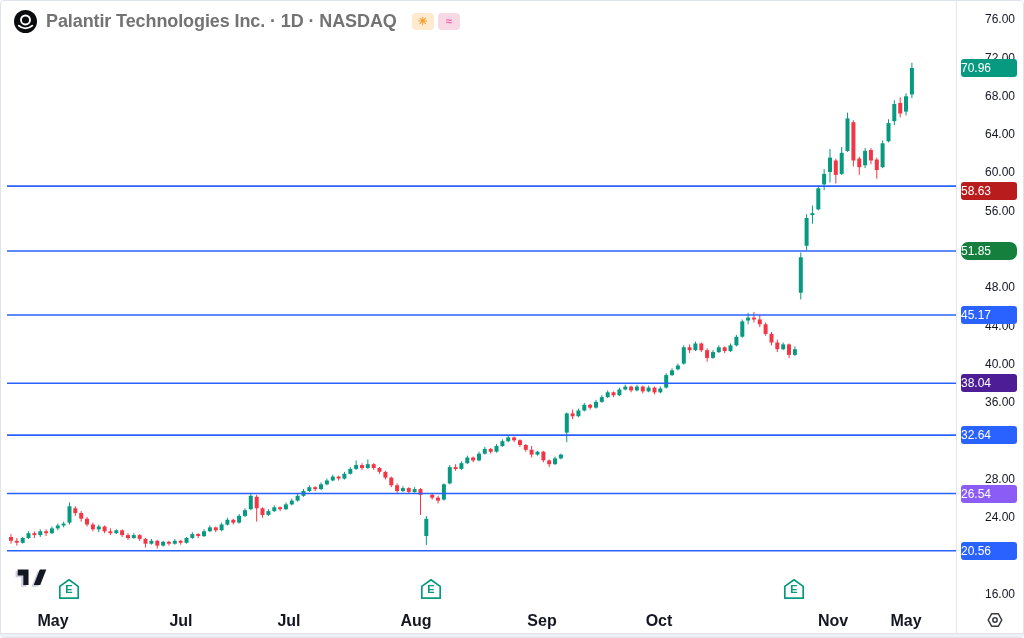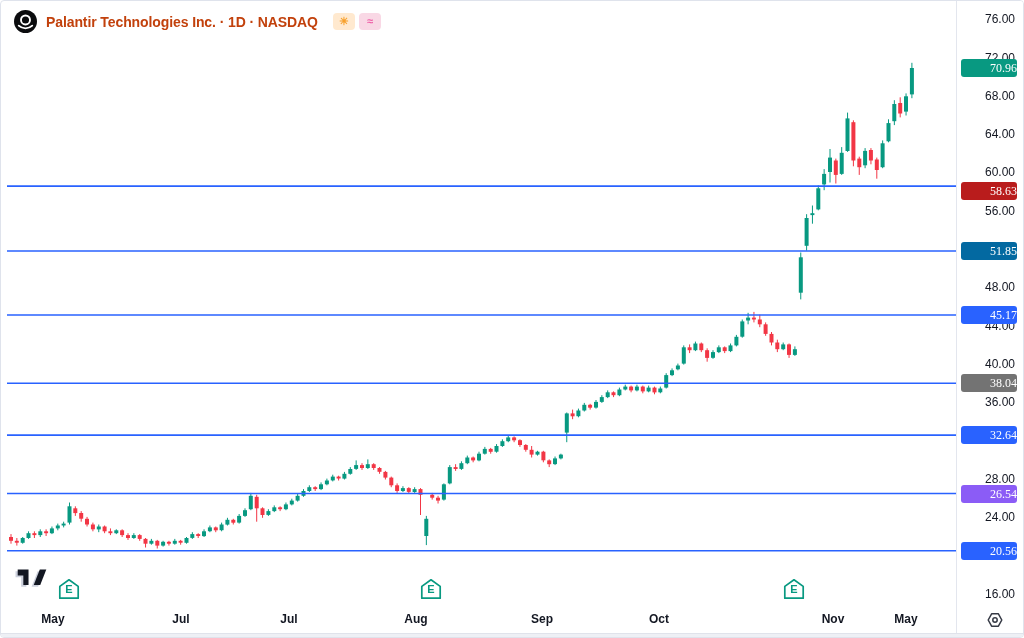--- a/index.html
+++ b/index.html
@@ -7,39 +7,39 @@
     position:relative;width:1024px;height:638px;background:#ffffff;
     font-family:"Liberation Sans",sans-serif;color:#131722;overflow:hidden;
     border:1px solid #dfe3ec;border-radius:4px;box-sizing:border-box;
   }
   .pane{position:absolute;left:0;top:0;width:955px;height:604px;}
   .pane svg{display:block;}
   .title-row{
     position:absolute;left:13px;top:9px;display:flex;align-items:center;gap:9px;z-index:30;
   }
   .sym-logo{width:23px;height:23px;display:inline-flex;}
-  .sym-title{font-size:14px;font-weight:700;letter-spacing:-0.1px;color:#c2410c;cursor:pointer;}
+  .sym-title{font-size:18px;font-weight:700;letter-spacing:-0.1px;color:#737373;cursor:pointer;}
   .chips{display:inline-flex;gap:4px;margin-left:6px;}
   .chip{width:22px;height:17px;border-radius:4px;display:inline-flex;align-items:center;justify-content:center;
         font-size:11px;font-weight:700;line-height:1;}
   .price-axis{
     position:absolute;left:955px;top:0;width:69px;height:632px;background:#fff;
     border-left:1px solid #e3e6ee;z-index:20;
   }
   .tick{
     position:absolute;right:0;left:0;height:15px;line-height:15px;text-align:right;
     padding-right:11px;font-size:12px;color:#131722;z-index:1;
   }
   .badge{
     position:absolute;left:4px;width:56px;height:18px;line-height:18px;border-radius:3px;
-    text-align:right;font-size:12px;color:#fff;z-index:3;font-family:Liberation Serif, serif;
+    text-align:left;font-size:12px;color:#fff;z-index:3;
   }
   .time-axis{position:absolute;left:0;top:604px;width:955px;height:28px;background:#fff;z-index:10;}
   .month{
-    position:absolute;top:7px;transform:translateX(-50%);font-size:12px;font-weight:700;color:#131722;
+    position:absolute;top:7px;transform:translateX(-50%);font-size:16px;font-weight:700;color:#131722;
   }
   .emarker{position:absolute;width:22px;height:22px;top:577px;z-index:15;}
   .watermark{position:absolute;left:14px;top:565px;z-index:5;cursor:pointer;}
   .axis-corner{position:absolute;left:29px;top:610px;width:18px;height:18px;cursor:pointer;}
   .bottom-strip{
     position:absolute;left:0;top:632px;width:1024px;height:6px;background:#eef0f5;
     border-top:1px solid #e0e3eb;box-sizing:border-box;
   }
 </style>
 </head>
@@ -710,23 +710,23 @@
       <div class="tick" style="top: 164.46px;">60.00</div>
       <div class="tick" style="top: 202.78px;">56.00</div>
       <div class="tick" style="top: 279.42px;">48.00</div>
       <div class="tick" style="top: 317.74px;">44.00</div>
       <div class="tick" style="top: 356.06px;">40.00</div>
       <div class="tick" style="top: 394.38px;">36.00</div>
       <div class="tick" style="top: 471.02px;">28.00</div>
       <div class="tick" style="top: 509.34px;">24.00</div>
       <div class="tick" style="top: 585.98px;">16.00</div>
       <div class="badge" style="background: #b91c1c; top: 181px;">58.63</div>
-      <div class="badge" style="background: #0369a1; top: 241.037px;">51.85</div>
+      <div class="badge" style="background: #15803d; top: 241.037px; border-radius: 7px;">51.85</div>
       <div class="badge" style="background: rgb(41, 98, 255); top: 305.031px;">45.17</div>
-      <div class="badge" style="background: #737373; top: 373.337px;">38.04</div>
+      <div class="badge" style="background: #4c1d95; top: 373.337px;">38.04</div>
       <div class="badge" style="background: rgb(41, 98, 255); top: 425.069px;">32.64</div>
       <div class="badge" style="background: #8b5cf6; top: 483.507px;">26.54</div>
       <div class="badge" style="background: rgb(41, 98, 255); top: 540.795px;">20.56</div>
       <div class="badge" style="background: rgb(8, 153, 129); top: 57.9632px;">70.96</div>
     </div>
 
   <div class="time-axis">
       <div class="month" style="left: 52px;">May</div>
       <div class="month" style="left: 180px;">Jul</div>
       <div class="month" style="left: 288px;">Jul</div>

